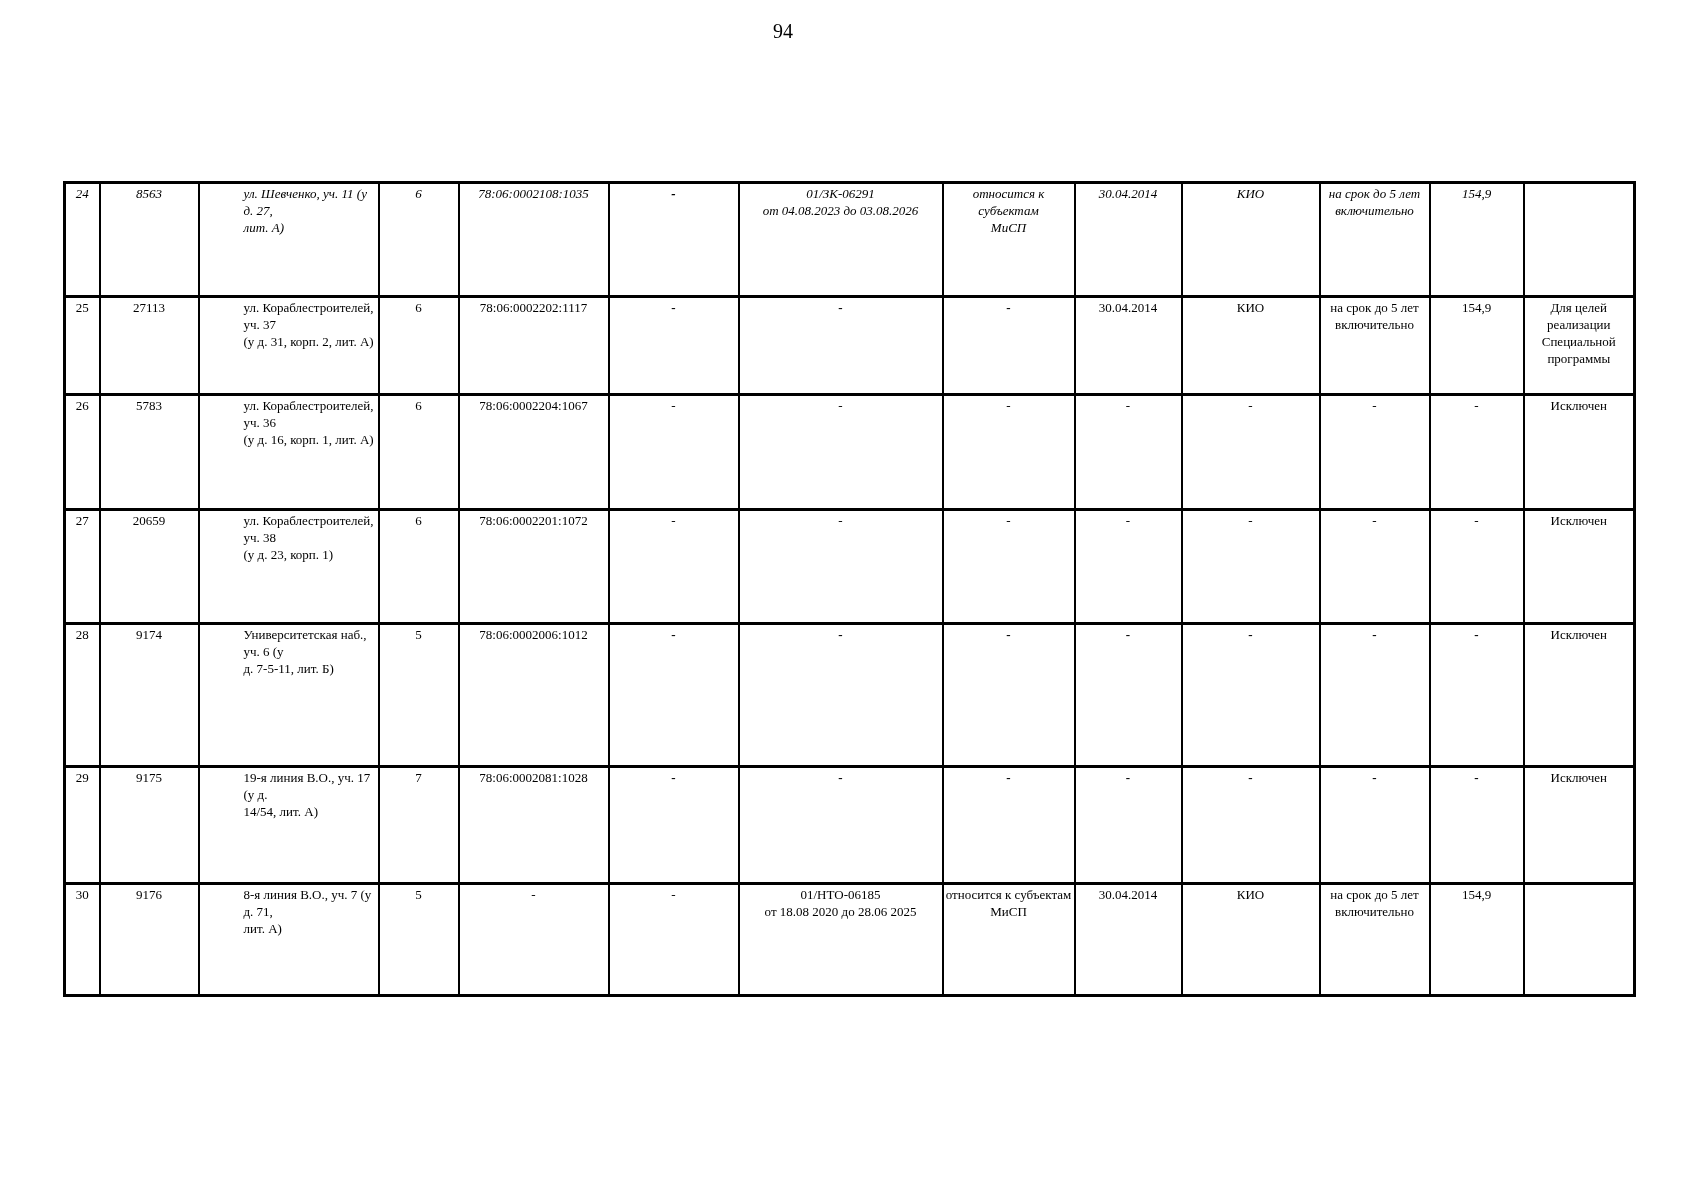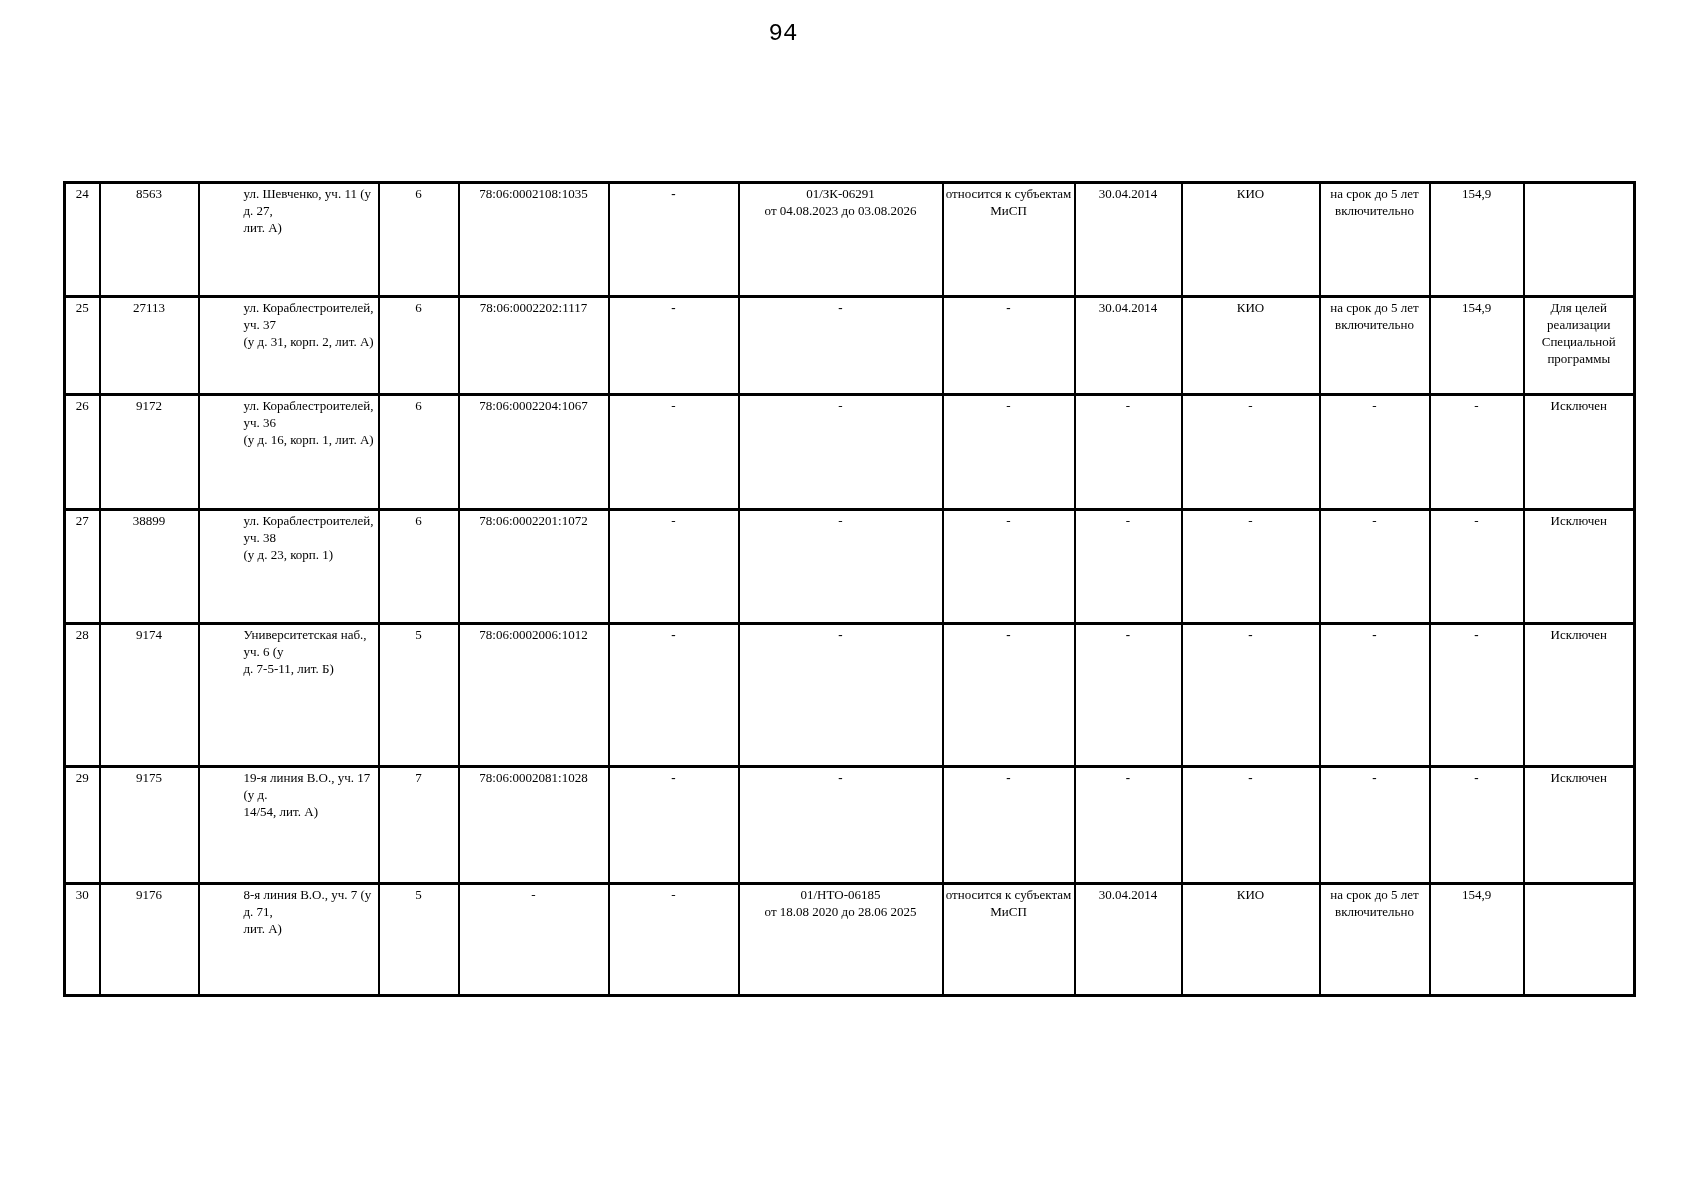--- a/index.html
+++ b/index.html
@@ -11,23 +11,22 @@
     color: #000000;
     font-family: "Liberation Serif", serif;
     overflow: hidden;
   }
   .page-number {
     position: absolute;
     top: 20px;
     left: 0;
     width: 1566px;
     text-align: center;
-    font-size: 24px;
+    font-size: 20px;
     color: #000000;
-    font-family: Liberation Mono, monospace;
   }
   table.land-table {
     position: absolute;
     left: 63px;
     top: 181px;
     border-collapse: collapse;
     table-layout: fixed;
     border: 3px solid #000000;
   }
   table.land-table td {
@@ -62,21 +61,21 @@
         <col style="width: 130px;">
         <col style="width: 204px;">
         <col style="width: 132px;">
         <col style="width: 107px;">
         <col style="width: 138px;">
         <col style="width: 110px;">
         <col style="width: 94px;">
         <col style="width: 111px;">
       </colgroup>
     <tbody>
-        <tr style="height: 114px;">
+        <tr style="height: 114px; font-style: italic;">
           <td>24</td>
           <td>8563</td>
           <td class="al">ул. Шевченко, уч. 11 (у д. 27,
 лит. А)</td>
           <td>6</td>
           <td>78:06:0002108:1035</td>
           <td class="bd">-</td>
           <td>01/ЗК-06291
 от 04.08.2023 до 03.08.2026</td>
           <td>относится к субъектам
@@ -103,37 +102,37 @@
           <td>на срок до 5 лет
 включительно</td>
           <td>154,9</td>
           <td>Для целей
 реализации
 Специальной
 программы</td>
         </tr>
         <tr style="height: 115px; margin-top: 9px;">
           <td>26</td>
-          <td>9172</td>
+          <td>5783</td>
           <td class="al">ул. Кораблестроителей, уч. 36
 (у д. 16, корп. 1, лит. А)</td>
           <td>6</td>
           <td>78:06:0002204:1067</td>
           <td>-</td>
           <td>-</td>
           <td>-</td>
           <td>-</td>
           <td>-</td>
           <td>-</td>
           <td>-</td>
           <td>Исключен</td>
         </tr>
         <tr style="height: 114px;">
           <td>27</td>
-          <td>38899</td>
+          <td>20659</td>
           <td class="al">ул. Кораблестроителей, уч. 38
 (у д. 23, корп. 1)</td>
           <td>6</td>
           <td>78:06:0002201:1072</td>
           <td>-</td>
           <td>-</td>
           <td>-</td>
           <td>-</td>
           <td>-</td>
           <td>-</td>

